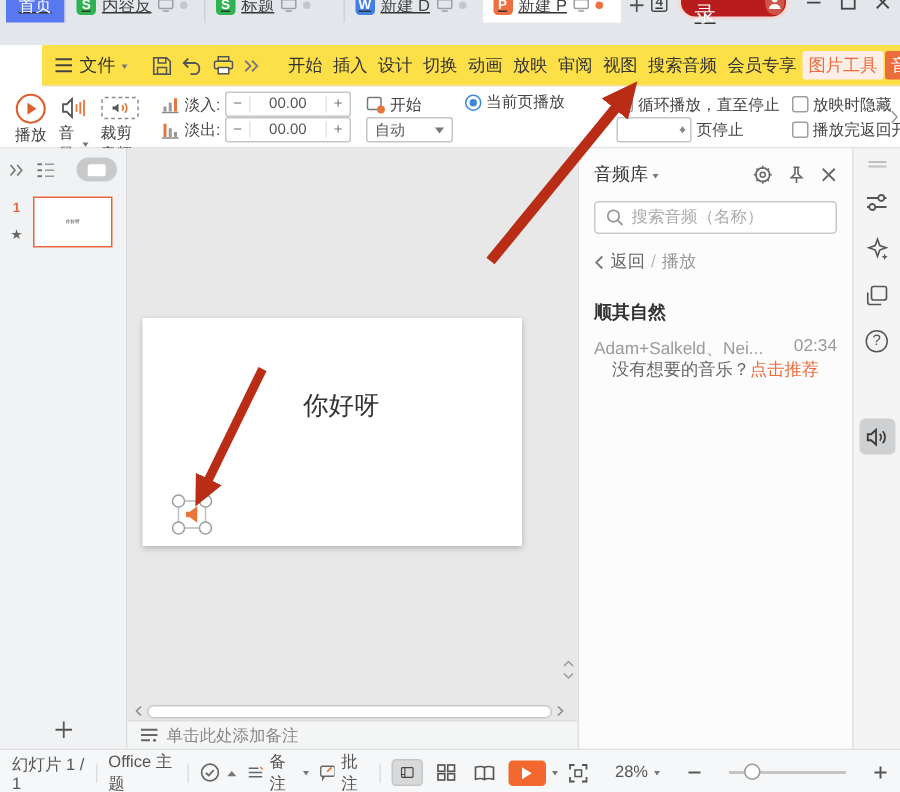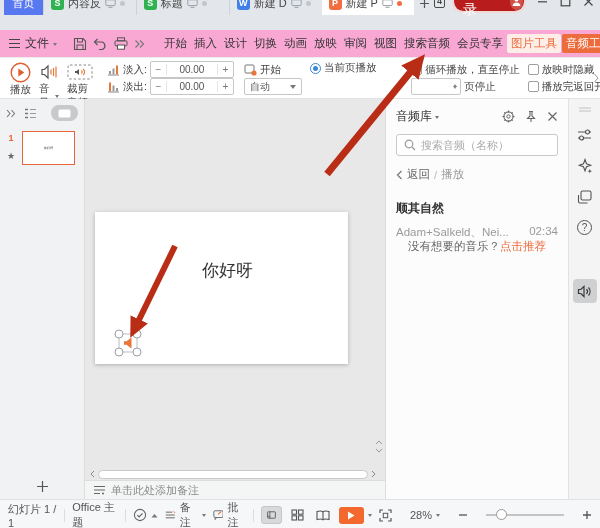--- a/index.html
+++ b/index.html
@@ -1,37 +1,37 @@
 <!DOCTYPE html>
 <html><head>
 <meta charset="utf-8">
 <style>
   * { margin:0; padding:0; box-sizing:border-box; }
   html,body { background:#fff; }
   body { font-family:"Liberation Sans","DejaVu Sans",sans-serif; }
   .app { position:relative; width:600px; height:528px; overflow:hidden; background:#fff; font-size:11px; color:#333; }
 
   
-  .tabbar { height:28px; background:#e3e6ea; display:flex; align-items:flex-end; padding:15px 4px; position:relative; }
+  .tabbar { height:28px; background:#e3e6ea; display:flex; align-items:flex-end; padding:15px 4px; position:relative;text-decoration:underline; }
   .tab-home { width:44px; height:24px; background:#5878F0; color:#fff; border-radius:6px 6px 0 0; display:flex; align-items:center; justify-content:center; font-size:11px; }
   .tab { height:24px; width:103px; display:flex; align-items:center; gap:4px; padding:0 7px; border-left:1px solid #cfd3d8; font-size:11px; color:#444; white-space:nowrap; overflow:hidden; }
   .tab.active { background:#fff; border-radius:6px 6px 0 0; border-left:none; }
   .doc-badge { width:13px; height:13px; border-radius:3px; color:#fff; font-size:9px; font-weight:bold; display:flex; align-items:center; justify-content:center; flex:0 0 auto; }
   .badge-green { background:#2FB350; } .badge-blue { background:#4180E8; } .badge-orange { background:#F26D3F; }
   .tab-dot { width:5px; height:5px; border-radius:50%; background:#c2c6cb; flex:0 0 auto; }
   .tab.active .tab-dot { background:#F26D3F; }
   .newtab { width:22px; height:24px; display:flex; align-items:center; justify-content:center; color:#555; }
   .tabbar-right { margin-left:auto; display:flex; align-items:center; gap:9px; height:28px; padding-right:2px; }
   .wincount { width:14px; height:14px; border:1.5px solid #4a4a4a; border-radius:2px; font-size:9px; font-weight:bold; color:#4a4a4a; display:flex; align-items:center; justify-content:center; }
   .login-pill { height:19px; background:#b91c1c; border-radius:10px; display:flex; align-items:center; color:#fff; font-size:14px; padding-left:9px; gap:5px; box-shadow:0 0 0 2px #f2d9d6; }
   .login-avatar { width:17px; height:17px; border-radius:50%; background:#cf5348; display:flex; align-items:center; justify-content:center; margin-right:1px; }
   .winctl { display:flex; align-items:center; gap:12px; margin-left:4px; color:#444; }
 
   
-  .menubar { height:28px; background:#f9a8d4; display:flex; align-items:center; padding:0 8px; border-bottom:1px solid #ececec; gap:6px; white-space:nowrap; }
+  .menubar { height:28px; background:#fde047; display:flex; align-items:center; padding:0 8px; border-bottom:1px solid #ececec; gap:6px; white-space:nowrap;margin-left:28px; }
   .mb-file { display:flex; align-items:center; gap:4px; color:#333; font-size:12px; }
   .mb-sep { width:1px; height:14px; background:#e0e0e0; margin:0 2px; }
   .mb-items { display:flex; gap:1px; }
   .mb-item { padding:2px 3px; font-size:11.5px; color:#333; }
   .mb-item.pic-tool { color:#ED6C3E; background:#fdeee7; border-radius:2px; padding:2px 4px; }
   .mb-item.audio-tool { color:#fff; background:#ED6C3E; border-radius:2px; padding:2px 4px; }
 
   
   .ribbon { height:41px; background:#fff; border-bottom:1px solid #e2e2e2; display:flex; align-items:stretch; padding:2px 4px 2px 6px; position:relative; }
   .rb-big { display:flex; flex-direction:column; align-items:center; justify-content:space-between; padding:2px 4px; font-size:10.5px; color:#444; }

